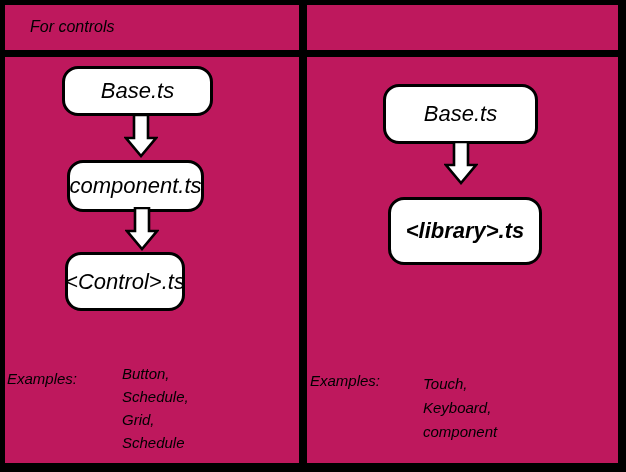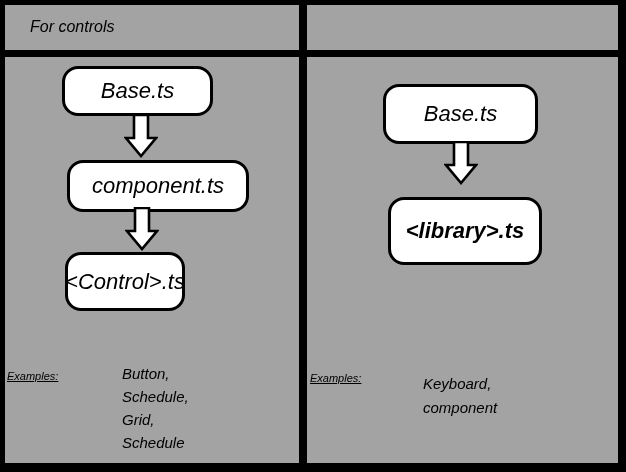--- a/index.html
+++ b/index.html
@@ -1,20 +1,20 @@
 <!DOCTYPE html>
 <html><head>
 <meta charset="utf-8">
 <style>
   html, body { margin: 0; padding: 0; background: #ffffff; }
   .canvas {
     position: relative;
     width: 626px;
     height: 472px;
-    background: #a3a3a3;
+    background: #be185d;
     font-family: "Liberation Sans", sans-serif;
     font-style: italic;
     color: #000000;
     overflow: hidden;
   }
   .frame {
     position: absolute;
     inset: 0;
     border: solid #000000;
     border-width: 5px 8px 9px 5px;
@@ -47,39 +47,38 @@
     border: 3px solid #000000;
     border-radius: 16px;
     background: #ffffff;
     display: flex;
     align-items: center;
     justify-content: center;
     font-size: 22px;
     white-space: nowrap;
   }
   .b-l1 { left: 62px;  top: 66px;  width: 151px; height: 50px; }
-  .b-l2 { left: 67px;  top: 160px; width: 182px; height: 52px; }
+  .b-l2 { left: 67px;  top: 160px; width: 137px; height: 52px; }
   .b-l3 { left: 65px;  top: 252px; width: 120px; height: 59px; }
   .b-r1 { left: 383px; top: 84px;  width: 155px; height: 60px; }
   .b-r2 { left: 388px; top: 197px; width: 154px; height: 68px; font-weight: bold; }
   .arrow { position: absolute; }
   .a-l1 { left: 124px; top: 114px; }
   .a-l2 { left: 125px; top: 207px; }
   .a-r1 { left: 444px; top: 141px; }
   .arrow polygon {
     fill: #ffffff;
     stroke: #000000;
     stroke-width: 2.6;
     stroke-linejoin: miter;
   }
   .ex-label {
     position: absolute;
-    font-size: 11px;
+    font-size: 15px;
     white-space: nowrap;
-    text-decoration: underline;
   }
   .exl-left  { left: 7px;   top: 370px; }
   .exl-right { left: 310px; top: 372px; }
   .ex-list {
     position: absolute;
     font-size: 15px;
     white-space: nowrap;
   }
   .exlist-left  { left: 122px; top: 362px; line-height: 23px; }
   .exlist-right { left: 423px; top: 372px; line-height: 24px; }
@@ -123,18 +122,19 @@
   <div class="ex-label exl-left">Examples:</div>
   <div class="ex-list exlist-left">
     <div>Button,</div>
     <div>Schedule,</div>
     <div>Grid,</div>
     <div>Schedule</div>
   </div>
 
   <div class="ex-label exl-right">Examples:</div>
   <div class="ex-list exlist-right">
+    <div>Touch,</div>
     <div>Keyboard,</div>
     <div>component</div>
   </div>
 
   <div class="frame"></div>
 </div>
 
 </body></html>

